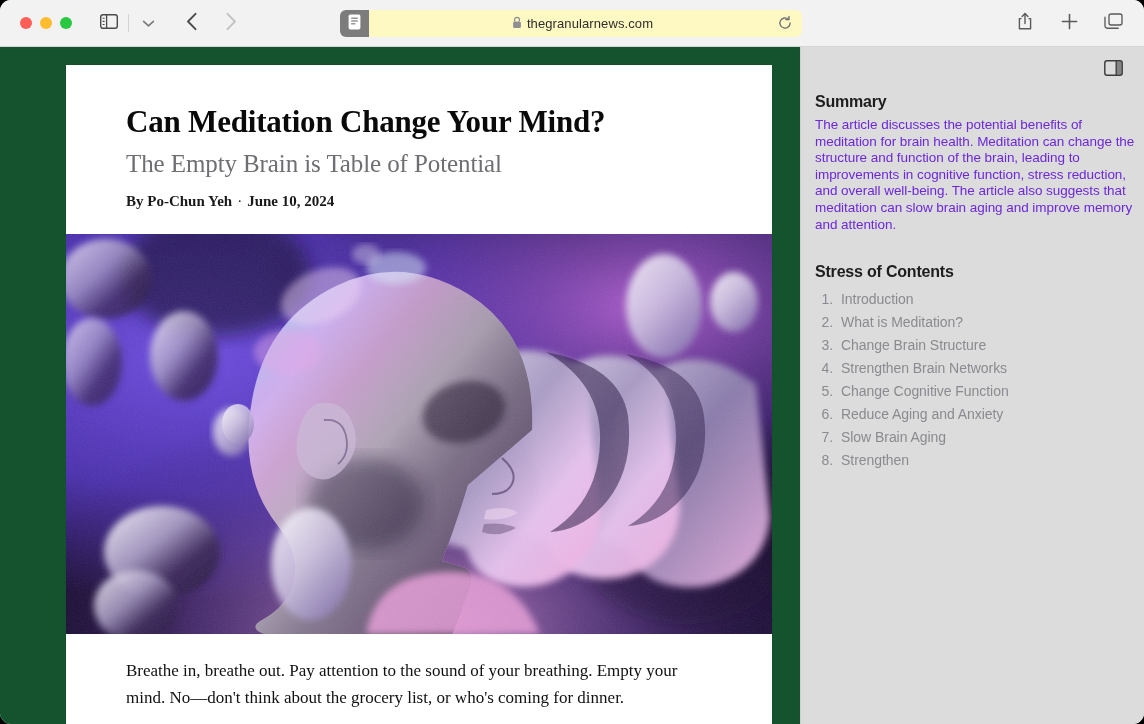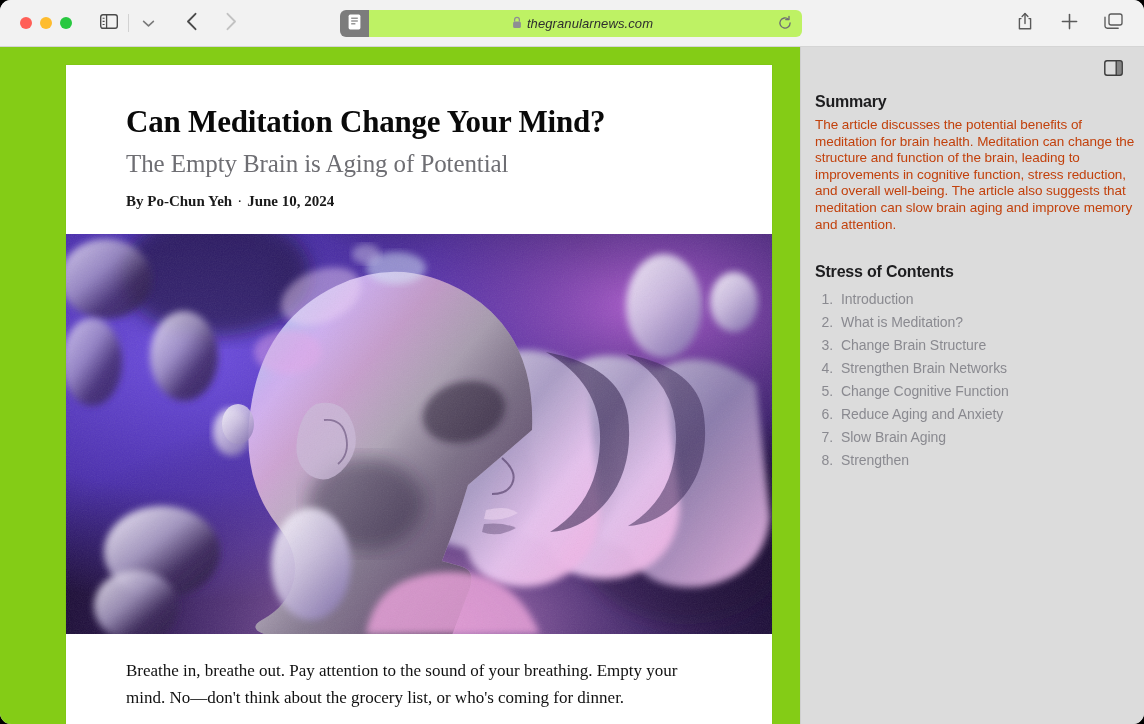--- a/index.html
+++ b/index.html
@@ -47,24 +47,24 @@
   }
   #reader-btn {
     width: 29px; height: 27px;
     background: #7c7c7c;
     border-radius: 6px 0 0 6px;
     display: flex; align-items: center; justify-content: center;
     position: relative; z-index: 2;
   }
   #urlfield {
     flex: 1; height: 27px;
-    background: #bef264;
+    background: #fef9c3;
     border-radius: 6px;
     margin-left: -6px; padding-left: 12px;
-    display: flex; align-items: center; position: relative; font-style: italic;
+    display: flex; align-items: center; position: relative;
   }
   #url-center {
     position: absolute; left: 0; right: 0;
     display: flex; align-items: center; justify-content: center; gap: 5px;
   }
   #url-text {
     font-size: 13px; color: #2e2e2e;
     letter-spacing: 0.1px;
   }
   #reload-btn { position: absolute; right: 9px; top: 5px; }
@@ -75,21 +75,21 @@
   }
 
   
   #content {
     position: relative;
     height: 677px;
     display: flex;
   }
   #page-area {
     width: 800px; height: 677px;
-    background: #84cc16;
+    background: #14532d;
     position: relative;
     overflow: hidden;
   }
   #article-card {
     position: absolute; left: 66px; top: 18px;
     width: 706px; min-height: 700px;
     background: #ffffff;
     box-shadow: 0 0 0 0.5px rgba(0,0,0,0.05);
   }
   #article-header { padding: 40px 60px 0 60px; }
@@ -130,21 +130,21 @@
     height: 46px; display: flex; align-items: center;
     justify-content: flex-end; padding-right: 16px;
   }
   #panel-body { padding: 0 2px 0 14px; }
   .panel-h {
     font-size: 16px; font-weight: bold; color: #1d1d1f;
     letter-spacing: -0.2px;
   }
   #summary-text {
     font-size: 13.5px; line-height: 1.23;
-    color: #c2410c; margin-top: 6px;
+    color: #6d28d9; margin-top: 6px;
     letter-spacing: -0.05px;
   }
   #toc-head { margin-top: 30px; }
   #toc-list { margin-top: 6px; list-style: none; }
   .toc-item {
     display: flex; align-items: baseline;
     font-size: 14px; color: #8a8a90;
     padding: 3.5px 0; letter-spacing: -0.05px;
   }
   .toc-num { width: 26px; text-align: right; padding-right: 8px; flex: none; }
@@ -260,21 +260,21 @@
     </div>
   </div>
 
   <div id="content">
 
     <div id="page-area">
       <div id="article-card">
 
         <div id="article-header">
           <h1 id="title">Can Meditation Change Your Mind?</h1>
-          <div id="subtitle">The Empty Brain is Aging of Potential</div>
+          <div id="subtitle">The Empty Brain is Table of Potential</div>
           <div id="byline">
             <span>By Po-Chun Yeh</span><span class="sep">·</span><span>June 10, 2024</span>
           </div>
         </div>
 
         <div id="hero">
           <svg viewBox="0 0 706 400" preserveAspectRatio="none" aria-hidden="true">
             <defs>
               <radialGradient id="bgA" cx="18%" cy="30%" r="62%">
                 <stop offset="0%" stop-color="#6d4de0"></stop>

